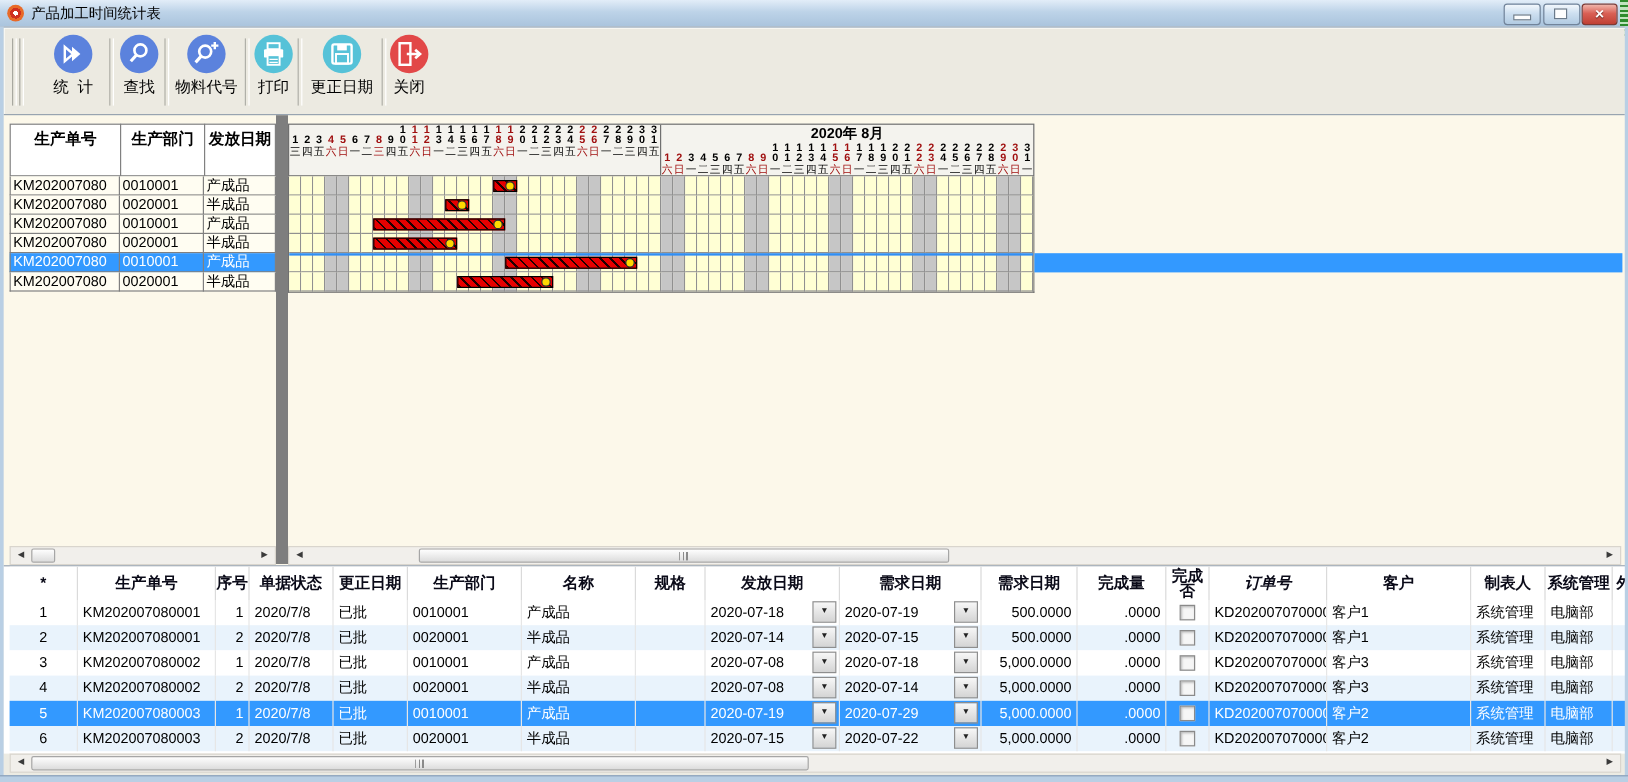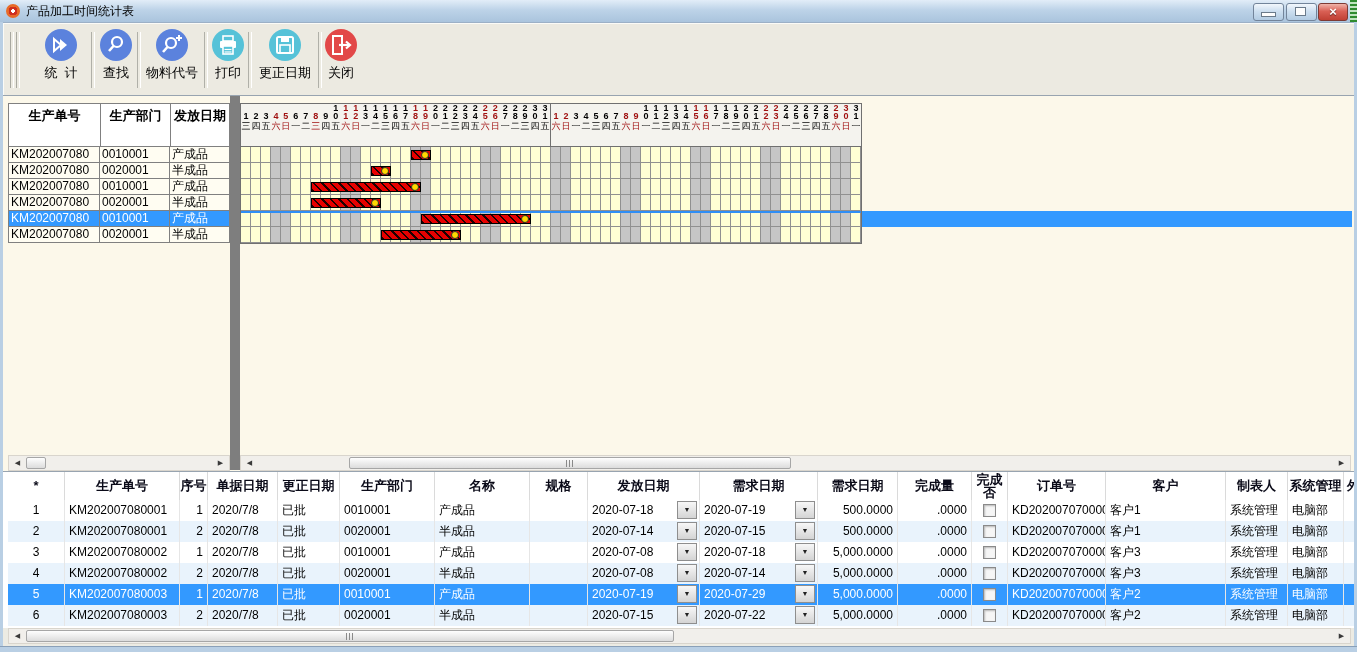--- a/index.html
+++ b/index.html
@@ -390,20 +390,21 @@
             <span class="wday">四</span>
           </div>
           <div class="day-col">
             <span class="tens">3</span>
             <span class="unit">1</span>
             <span class="wday">五</span>
           </div>
         </div>
       </div>
       <div class="month-sec">
+        <div class="month-label">2020年 8月</div>
         <div class="days-row">
           <div class="day-col red">
             <span class="tens"></span>
             <span class="unit">1</span>
             <span class="wday">六</span>
           </div>
           <div class="day-col red">
             <span class="tens"></span>
             <span class="unit">2</span>
             <span class="wday">日</span>
@@ -974,31 +975,31 @@
         <span class="grip"></span>
       </span>
     <span class="arr aright">▶</span>
   </div>
 
   <div class="btable">
     <div class="bt-header">
         <span class="bh" style="width: 57px;">*</span>
         <span class="bh" style="width: 115px;">生产单号</span>
         <span class="bh" style="width: 28px;">序号</span>
-        <span class="bh" style="width: 70px;">单据日期</span>
+        <span class="bh" style="width: 70px;">单据状态</span>
         <span class="bh" style="width: 62px;">更正日期</span>
         <span class="bh" style="width: 95px;">生产部门</span>
         <span class="bh" style="width: 95px;">名称</span>
         <span class="bh" style="width: 58px;">规格</span>
         <span class="bh" style="width: 112px;">发放日期</span>
         <span class="bh" style="width: 118px; font-family: Liberation Serif, serif;">需求日期</span>
         <span class="bh" style="width: 80px;">需求日期</span>
         <span class="bh" style="width: 74px;">完成量</span>
         <span class="bh wrap" style="width: 36px;">完成否</span>
-        <span class="bh" style="width: 98px;">订单号</span>
+        <span class="bh" style="width: 98px; font-style: italic;">订单号</span>
         <span class="bh" style="width: 120px;">客户</span>
         <span class="bh" style="width: 62px;">制表人</span>
         <span class="bh" style="width: 56px;">系统管理</span>
         <span class="bh" style="width: 20px;">外</span>
       </div>
     <div class="bt-body">
         <div class="bt-row">
           <span class="bc c" style="width: 57px;">1</span>
           <span class="bc" style="width: 115px;">KM202007080001</span>
           <span class="bc r" style="width: 28px;">1</span>

